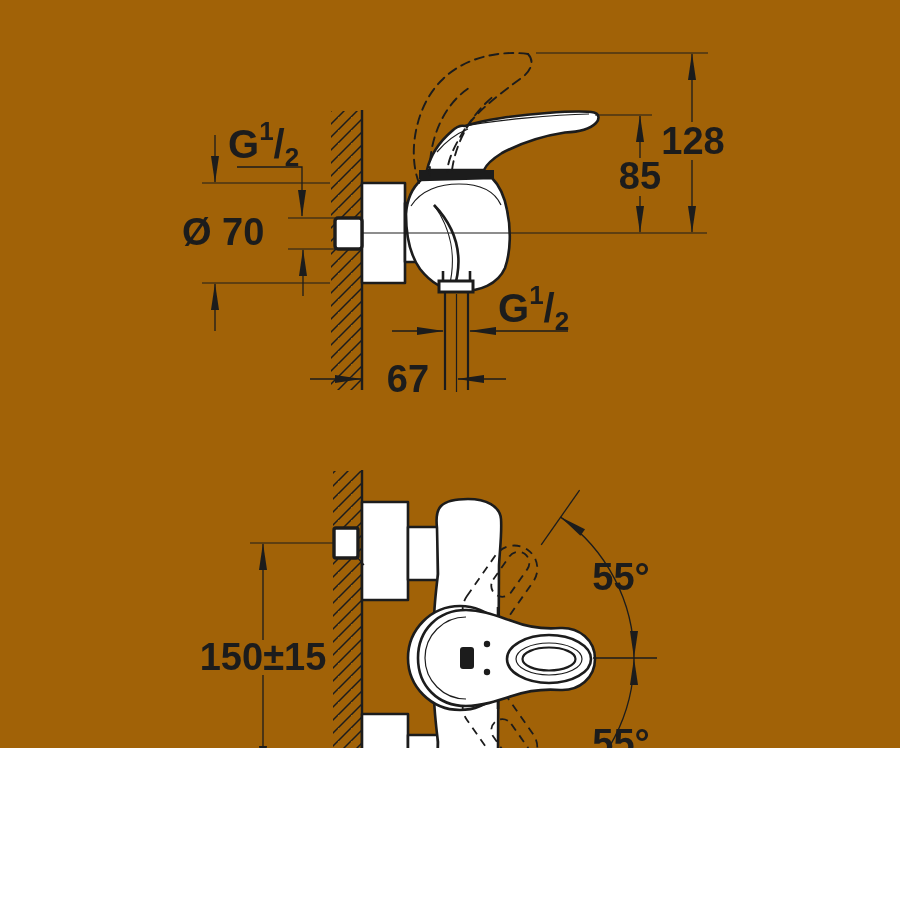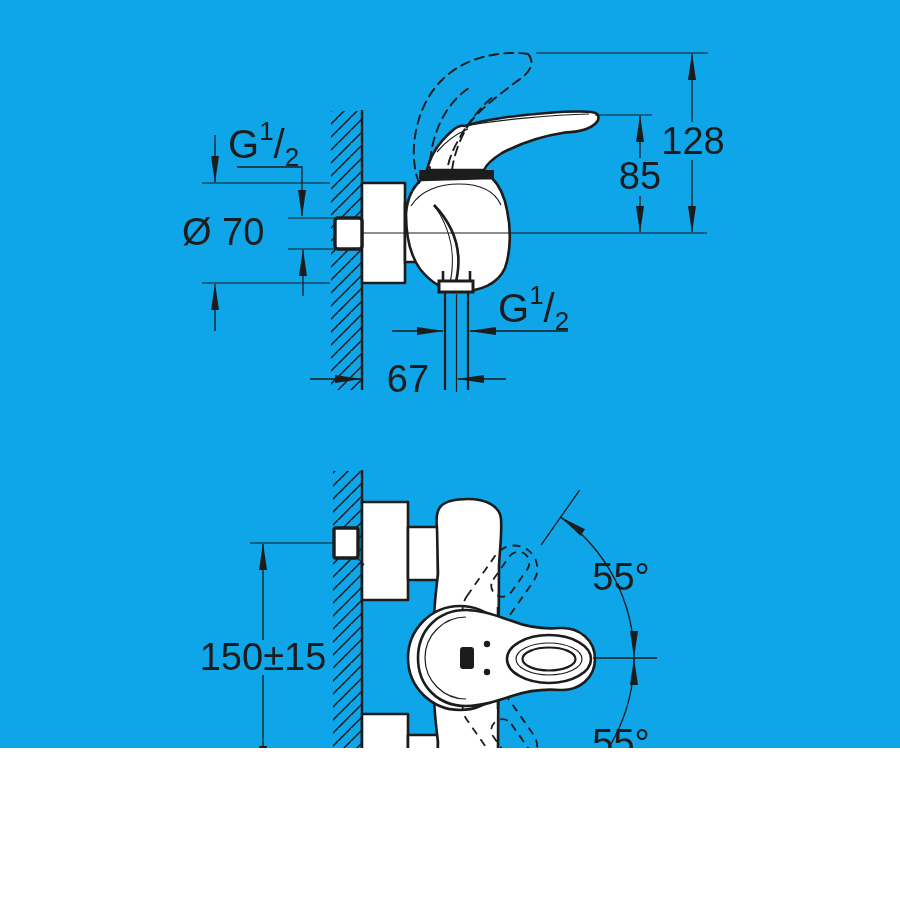--- a/index.html
+++ b/index.html
@@ -1,16 +1,16 @@
 <!DOCTYPE html>
 <html><head>
 <meta charset="utf-8">
 <style>
   html,body{margin:0;padding:0;background:#ffffff;}
-  .stage{width:900px;height:748px;background:#0ea5e9;position:relative;overflow:hidden;}
+  .stage{width:900px;height:748px;background:#a16207;position:relative;overflow:hidden;font-weight:bold;}
   svg{display:block;}
   svg text{font-family:"Liberation Sans","DejaVu Sans",sans-serif;fill:#1c1c1c;}
   .ln{stroke:#1c1c1c;stroke-width:1.3;fill:none;}
   .thin{stroke:#1c1c1c;stroke-width:1.2;fill:none;}
   .sol{stroke:#1c1c1c;stroke-width:2.6;fill:#ffffff;stroke-linejoin:round;}
   .sol-n{stroke:#1c1c1c;stroke-width:2.6;fill:none;stroke-linejoin:round;}
   .nut{stroke:#1c1c1c;stroke-width:3.4;fill:#ffffff;stroke-linejoin:round;}
   .dash{stroke:#1c1c1c;stroke-width:1.9;fill:none;stroke-dasharray:9 6;stroke-linecap:round;}
   .dash2{stroke:#1c1c1c;stroke-width:1.8;fill:none;stroke-dasharray:8 6;}
   .dimtxt{font-size:38px;}

